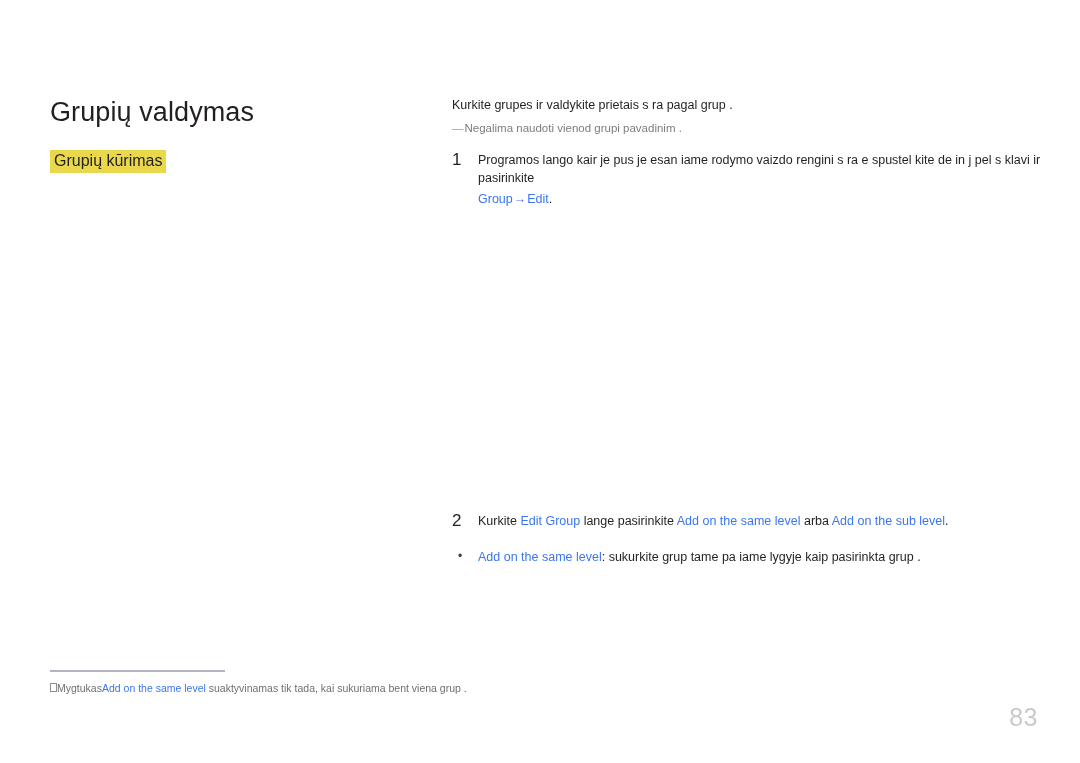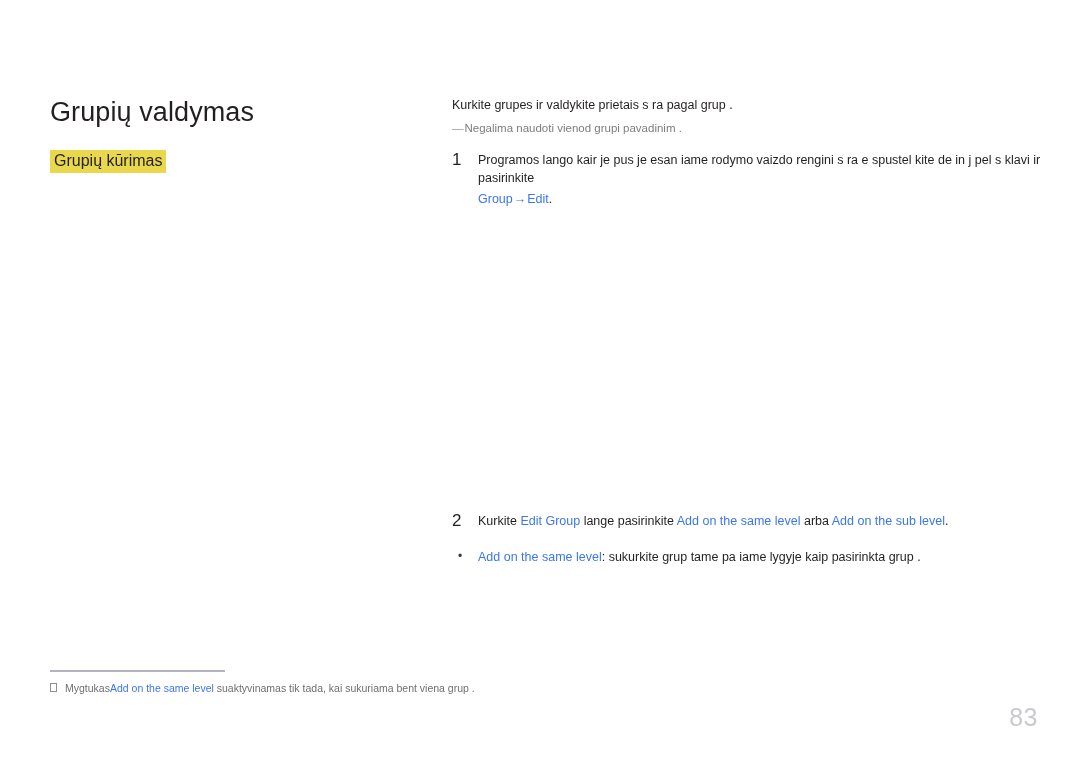--- a/index.html
+++ b/index.html
@@ -150,21 +150,21 @@
     height: 2px;
     background: #b3b3c2;
     margin: 0 0 9px 0;
   }
   .footnote {
     font-size: 10.5px;
     line-height: 1.45;
     color: #6f6f73;
     display: flex;
     align-items: flex-start;
-    gap: 8px;
+    gap: 0;
   }
   .footnote-mark {
     display: inline-block;
     width: 7px;
     height: 9px;
     border: 1px solid #8d8d92;
     box-sizing: border-box;
     flex: 0 0 auto;
     margin-top: 2px;
   }

